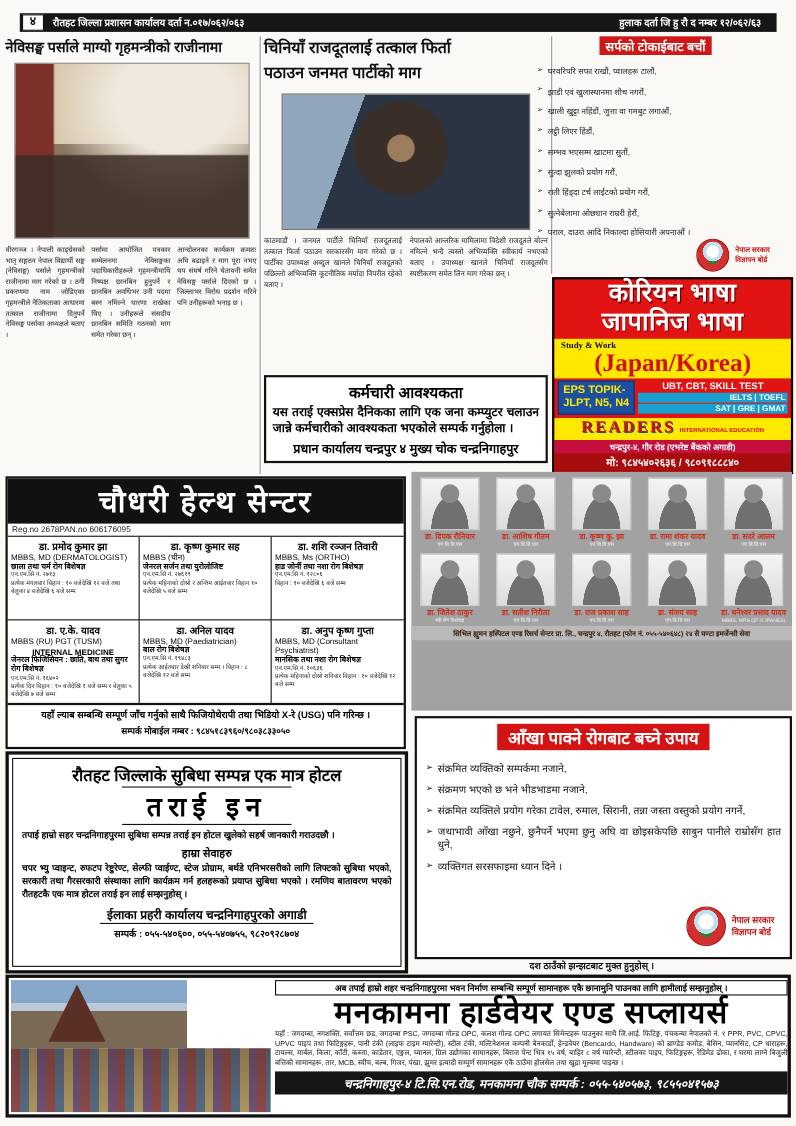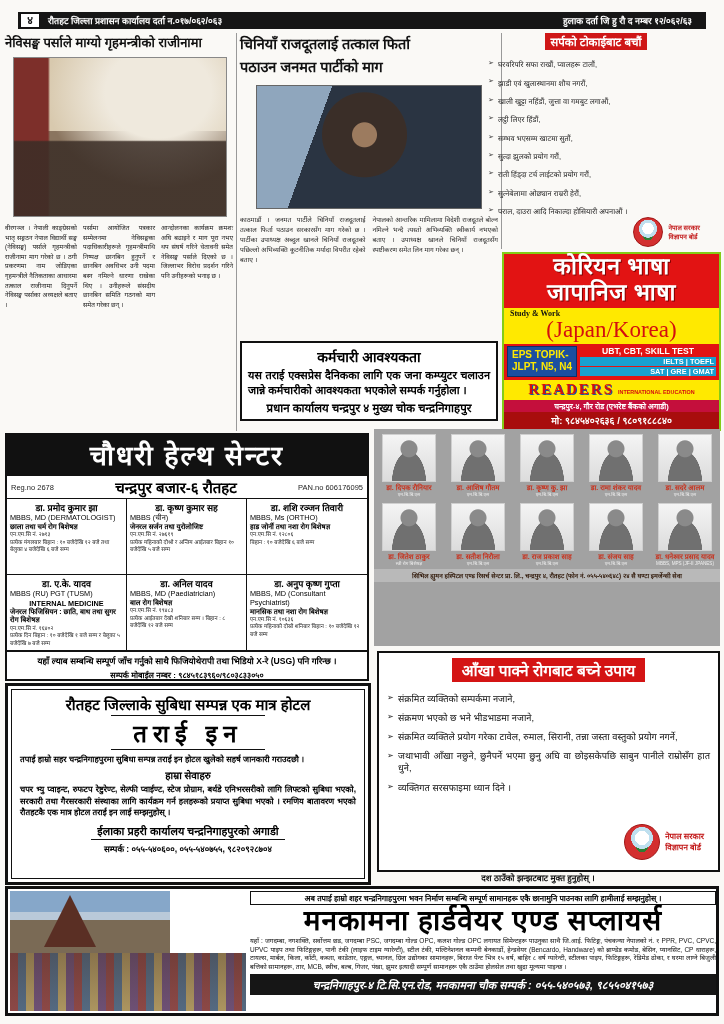--- a/index.html
+++ b/index.html
@@ -60,27 +60,27 @@
   .emblem { width:30px; height:30px; border-radius:50%;
             background:
               radial-gradient(circle at 50% 38%, #ffffff 0 26%, #bfe0ef 26% 40%, rgba(0,0,0,0) 41%),
               radial-gradient(circle at 50% 62%, #2e7d32 0 22%, rgba(0,0,0,0) 23%),
               radial-gradient(circle, #d32f2f 0 100%);
             border:1px solid #a01515; }
   .gov-txt { font-size:6.5px; color:#c21818; font-weight:bold; line-height:1.4; }
 
   
   .korean { position:absolute; left:502px; top:252px; width:219px; height:179px;
-            background:#e21313; border:2px solid #84cc16; color:#fff; text-align:center; }
+            background:#e21313; border:2px solid #000000; color:#fff; text-align:center; }
   .k-line { font-size:23px; font-weight:bold; line-height:1.12; letter-spacing:.5px;
             text-shadow:1px 1px 0 #7a0000; }
   .k-band { background:#ffe900; color:#d40f0f; margin-top:2px; padding:1px 0 2px; }
   .k-study { text-align:left; padding-left:6px; font-size:8px; font-weight:bold; color:#111;
              font-family:"Liberation Serif","DejaVu Serif",serif; }
-  .k-country { font-family:"Liberation Serif","DejaVu Serif",serif; font-size:23px; font-weight:normal; line-height:1.05; }
+  .k-country { font-family:"Liberation Serif","DejaVu Serif",serif; font-size:23px; font-weight:bold; line-height:1.05; }
   .k-row { display:flex; margin-top:2px; align-items:stretch; }
   .k-eps { background:#1b4fa0; border:1px solid #0d2f66; margin-left:3px; padding:2px 4px;
            font-size:10px; font-weight:bold; color:#ffe900; text-align:left; line-height:1.25; }
   .k-tests { flex:1; padding:0 3px; }
   .k-t1 { font-size:8.6px; font-weight:bold; color:#fff; }
   .k-t2 { background:#18a0d0; font-size:7.4px; font-weight:bold; margin-top:1px; padding:0 2px; text-align:right; }
   .k-readers { background:#ffe900; margin-top:3px; padding:1px 2px 2px; display:flex; align-items:baseline; justify-content:center; gap:4px; }
   .k-brand { font-size:15px; font-weight:bold; color:#d40f0f; letter-spacing:2px;
              text-shadow:1px 1px 0 #1b4fa0; font-family:"Liberation Serif","DejaVu Serif",serif; }
   .k-brand-sub { font-size:5.4px; font-weight:bold; color:#d40f0f; }
@@ -255,21 +255,20 @@
       <span class="k-brand-sub">INTERNATIONAL EDUCATION</span>
     </div>
     <div class="k-addr">चन्द्रपुर-४, गौर रोड (एभरेष्ट बैंकको अगाडी)</div>
     <div class="k-phone">मो: ९८४५४०२६३६ / ९८०९१८८८४०</div>
   </aside>
 
   <section class="health">
     <div class="hc-title">चौधरी हेल्थ सेन्टर</div>
     <div class="hc-sub">
       <span class="hc-reg">Reg.no 2678</span>
-      <span class="hc-addr">चन्द्रपुर बजार-६ रौतहट</span>
       <span class="hc-pan">PAN.no 606176095</span>
     </div>
     <div class="hc-grid">
       <div class="hc-cell">
         <div class="d-name">डा. प्रमोद कुमार झा</div>
         <div class="d-qual">MBBS, MD (DERMATOLOGIST)</div>
         <div class="d-spec">छाला तथा चर्म रोग बिशेषज्ञ</div>
         <div class="d-reg">एन.एम.सि नं. २७१३</div>
         <div class="d-sched">प्रत्येक मंगलबार बिहान : १० बजेदेखि १२ बजे तथा बेलुका ४ बजेदेखि ६ बजे सम्म</div>
       </div>

